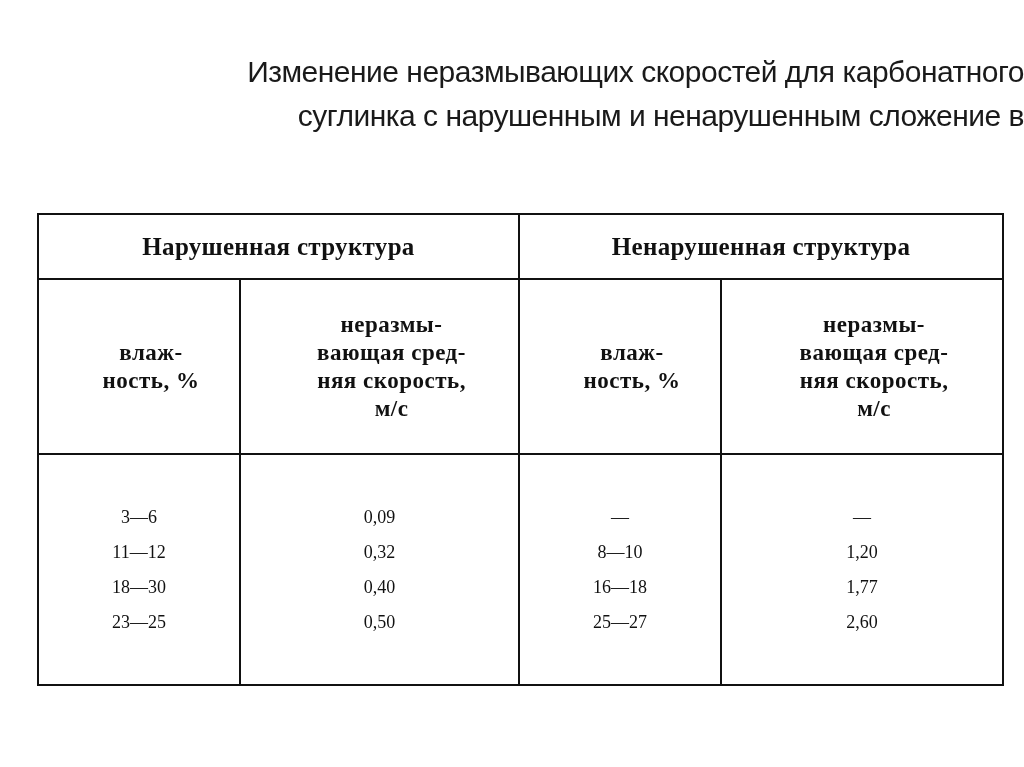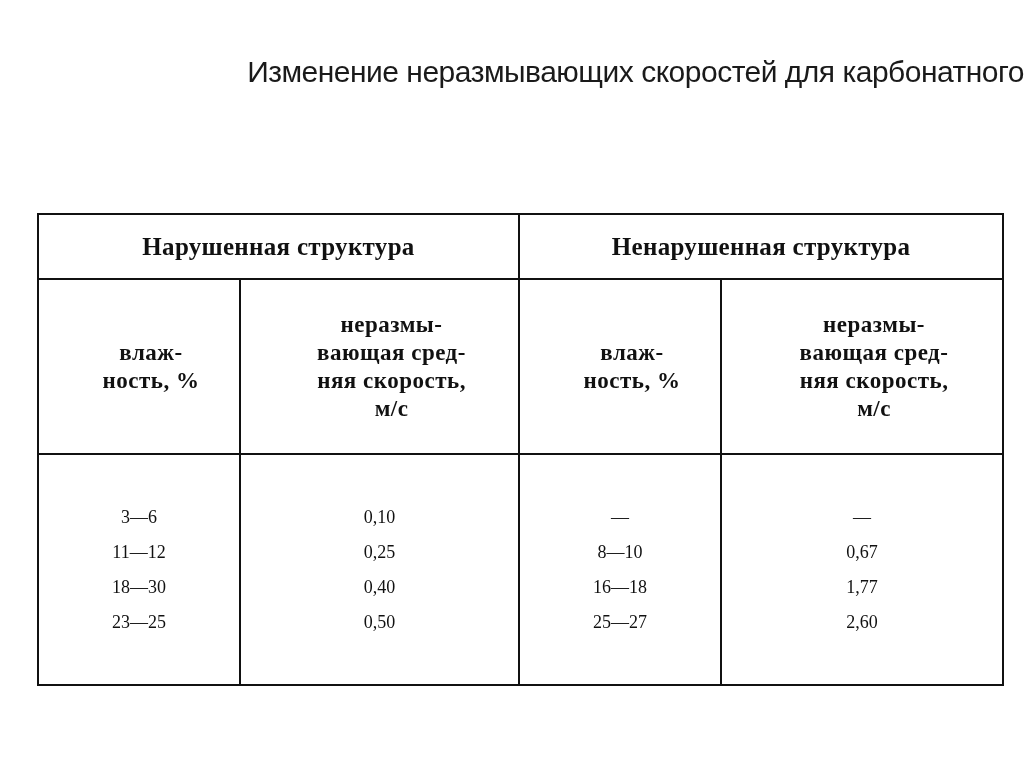--- a/index.html
+++ b/index.html
@@ -65,20 +65,21 @@
       font-weight: normal;
       padding-top: 4px;
     }
     .data-cell span { display: block; }
   </style>
 </head>
 <body>
 
 <div class="slide-title">
   <span>Изменение неразмывающих скоростей для карбонатного</span>
+  <span>суглинка с нарушенным и ненарушенным сложение в</span>
 </div>
 
 <table class="data-table">
   <colgroup>
     <col style="width:202px">
     <col style="width:279px">
     <col style="width:202px">
     <col style="width:282px">
   </colgroup>
   <tbody>
@@ -109,32 +110,32 @@
     </th>
   </tr>
   <tr>
     <td class="data-cell">
       <span>3—6</span>
       <span>11—12</span>
       <span>18—30</span>
       <span>23—25</span>
     </td>
     <td class="data-cell">
-      <span>0,10</span>
-      <span>0,25</span>
+      <span>0,09</span>
+      <span>0,32</span>
       <span>0,40</span>
       <span>0,50</span>
     </td>
     <td class="data-cell">
       <span>—</span>
       <span>8—10</span>
       <span>16—18</span>
       <span>25—27</span>
     </td>
     <td class="data-cell">
       <span>—</span>
-      <span>0,67</span>
+      <span>1,20</span>
       <span>1,77</span>
       <span>2,60</span>
     </td>
   </tr>
 </tbody>
   </table>
 
 </body></html>

